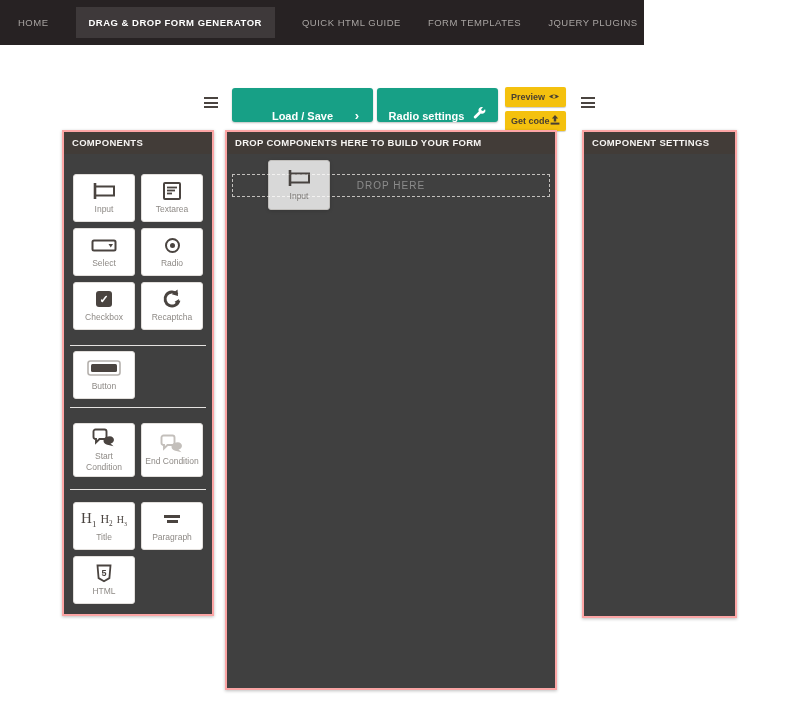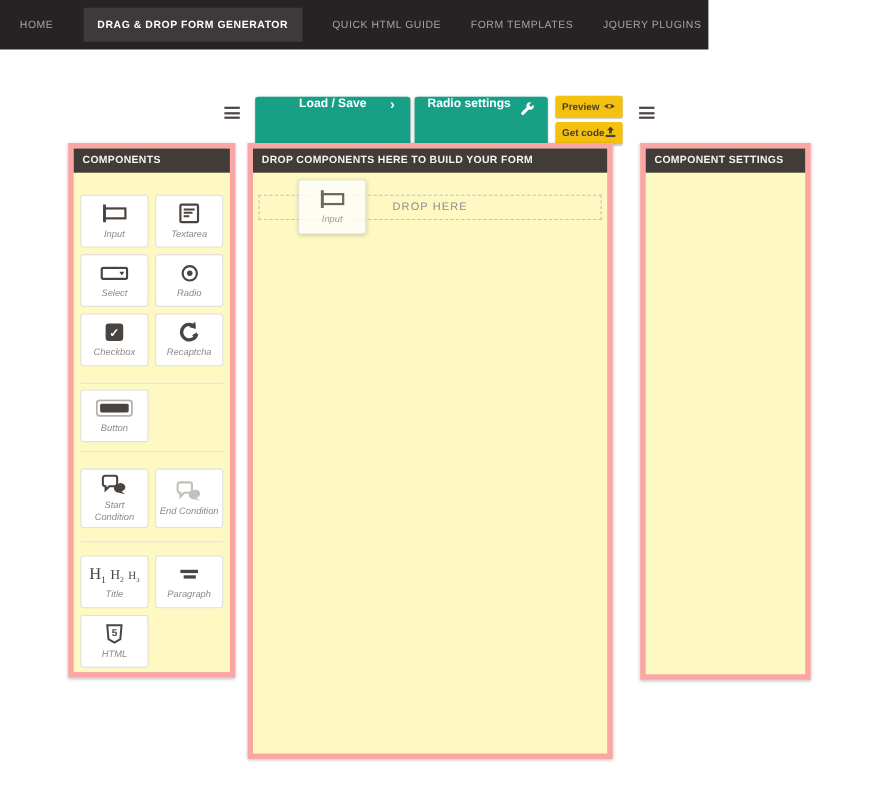--- a/index.html
+++ b/index.html
@@ -21,41 +21,41 @@
     background:#3e393a; color:#fff; padding:10px 13px; font-weight:bold;
   }
 
   
   .hamburger { position:absolute; width:14px; cursor:pointer; }
   .hamburger .bar { height:2px; background:#4a4440; margin-bottom:2.5px; }
   .hamburger.left { left:204px; top:97px; }
   .hamburger.right { left:581px; top:97px; }
 
   .btn-green {
-    position:absolute; top:88px; height:46px; background:#17a086; color:#fff;
+    position:absolute; top:88px; height:34px; background:#17a086; color:#fff;
     border:none; border-radius:3px; font-weight:bold; font-size:11px;
     font-family:"Liberation Sans",sans-serif;
-    display:flex; align-items:flex-start; justify-content:center; gap:9px;
+    display:flex; align-items:flex-end; justify-content:center; gap:9px;
     cursor:pointer; box-shadow:0 1px 2px rgba(0,0,0,.25);
   }
   .btn-load-save { left:232px; width:141px; }
   .btn-load-save .chev { position:absolute; right:14px; font-size:13px; line-height:1; }
   .btn-main-settings { left:377px; width:121px; }
 
   .yellow-stack { position:absolute; left:505px; top:87px; width:61px; display:flex; flex-direction:column; gap:4px; }
   .btn-yellow {
     height:20px; background:#f4c10e; color:#4a4031; border:none; border-radius:2px;
     font-size:9px; font-weight:bold; font-family:"Liberation Sans",sans-serif;
     display:flex; align-items:center; justify-content:space-between; padding:0 6px;
     cursor:pointer; box-shadow:0 1px 1px rgba(0,0,0,.2);
   }
 
   
   .panel {
-    position:absolute; background:#fef9c3; border:5px solid #fca5a5;
+    position:absolute; background:#404040; border:2px solid #fca5a5;
     box-shadow:0 1px 3px rgba(0,0,0,.25);
   }
   .panel-header {
     height:22px; background:#423c38; color:#f6f4f2; font-size:9.5px; font-weight:bold;
     letter-spacing:.3px; line-height:22px; padding-left:8px; overflow:hidden; white-space:nowrap;
   }
   .panel-components { left:62px; top:130px; width:152px; height:486px; }
   .panel-canvas     { left:225px; top:130px; width:332px; height:560px; }
   .panel-settings   { left:582px; top:130px; width:155px; height:488px; }
 
@@ -68,21 +68,21 @@
   .comp-grid.tall { grid-auto-rows:54px; }
   .divider { height:1px; background:#e4e2e0; margin:15px 6px 5px 6px; }
   .divider.d2 { margin:8px 6px 15px 6px; }
   .divider.d3 { margin:12px 6px 12px 6px; }
 
   .comp-card {
     background:#fff; border:1px solid #e2dfdc; border-radius:3px;
     display:flex; flex-direction:column; align-items:center; justify-content:center;
     gap:3px; cursor:move;
   }
-  .comp-label { font-size:8.5px; color:#8e8a86; text-align:center; line-height:1.25; padding:0 3px;font-style:italic; }
+  .comp-label { font-size:8.5px; color:#8e8a86; text-align:center; line-height:1.25; padding:0 3px; }
   .icon-wrap { display:flex; align-items:center; justify-content:center; height:20px; }
 
   
   .ico-check { width:16px; height:16px; background:#4a4440; border-radius:3px; color:#fff;
                font-size:11px; font-weight:bold; display:flex; align-items:center; justify-content:center; }
   .ico-radio { width:15px; height:15px; border:2.5px solid #4a4440; border-radius:50%;
                display:flex; align-items:center; justify-content:center; }
   .ico-radio i { width:5px; height:5px; background:#4a4440; border-radius:50%; }
   .ico-par .b { background:#4a4440; height:3px; margin:2.5px auto; }
   .ico-par .b1 { width:16px; } .ico-par .b2 { width:11px; }

